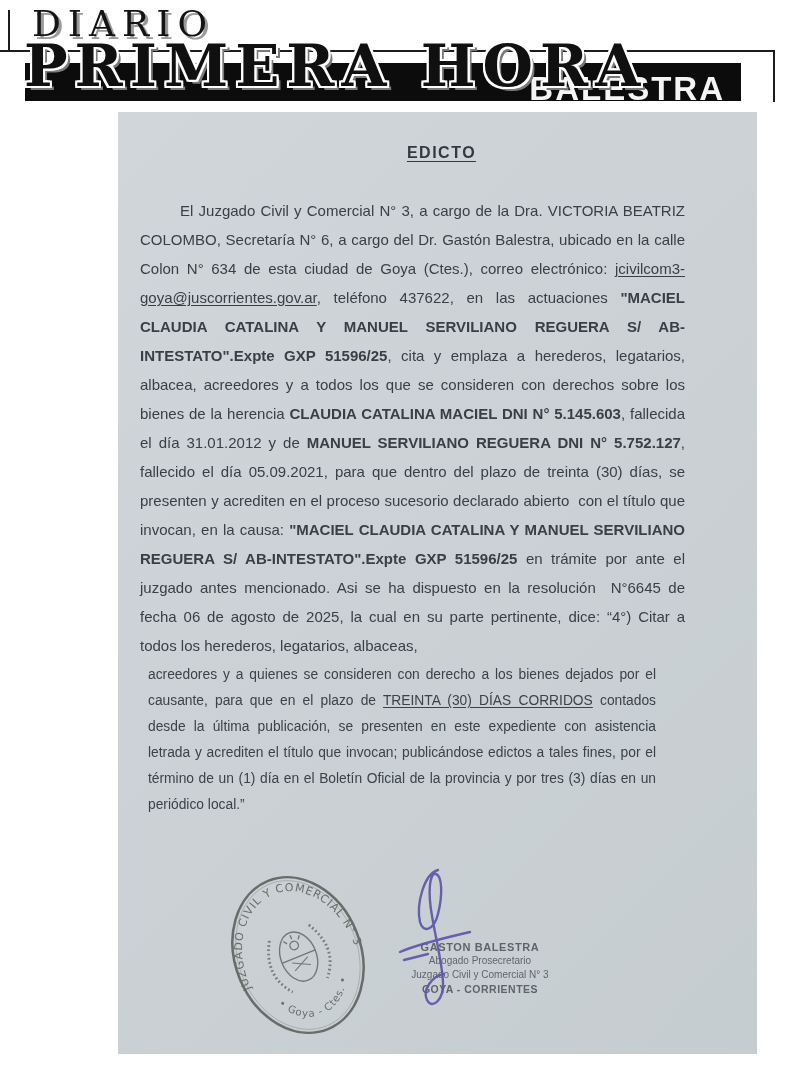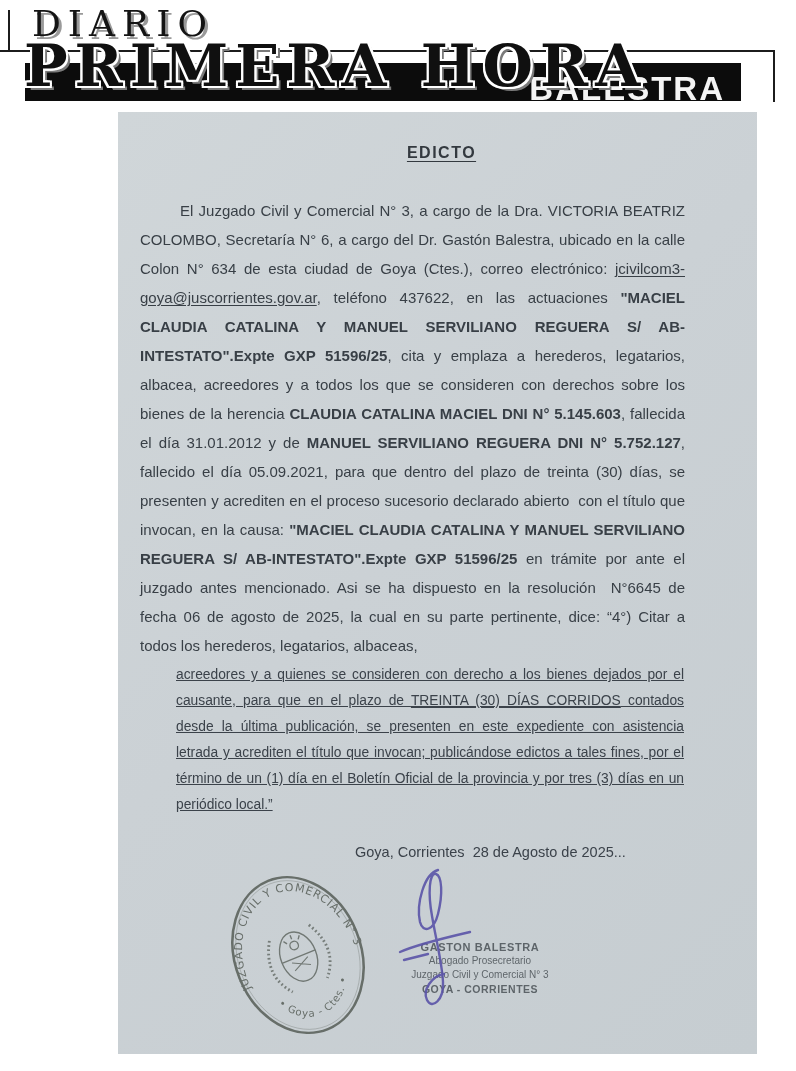--- a/index.html
+++ b/index.html
@@ -41,23 +41,22 @@
   }
   .edict-title{
     text-align:center;font-weight:bold;font-size:16px;letter-spacing:1.5px;
     text-decoration:underline;text-underline-offset:3px;margin:6px 0 34px 0;color:#33393f;
   }
   .edict-body{
     width:545px;font-size:15px;line-height:29px;text-align:justify;text-indent:40px;
     color:#383f46;
   }
   .edict-quote{
-    width:508px;margin:2px 0 0 36px;font-size:13.8px;line-height:26px;text-align:justify;
+    width:508px;margin:2px 0 0 8px;font-size:13.8px;line-height:26px;text-align:justify;
     color:#3b424a;
-    text-decoration:underline;
   }
   .seg-b{font-weight:bold;}
   .seg-u{text-decoration:underline;text-underline-offset:2px;}
   .dateline{margin:26px 0 0 215px;font-size:14.5px;color:#3b424a;}
   
   .seal-wrap{position:absolute;left:112px;top:758px;width:136px;height:170px;
     transform:rotate(-22deg);z-index:1;opacity:.88;}
   .sign-wrap{position:absolute;left:278px;top:752px;width:92px;height:152px;z-index:3;opacity:.9;}
   .stamp-block{
     position:absolute;left:252px;top:828px;width:220px;text-align:center;z-index:2;
@@ -82,21 +81,20 @@
   <div class="primera">PRIMERA HORA</div>
 </div>
 
 <div class="paper">
   <div class="edict-title">EDICTO</div>
 
   <div class="edict-body"><span>El Juzgado Civil y Comercial N° 3, a cargo de la Dra. VICTORIA BEATRIZ COLOMBO, Secretaría N° 6, a cargo del Dr. Gastón Balestra, ubicado en la calle Colon N° 634 de esta ciudad de Goya (Ctes.), correo electrónico: </span><span class="seg-u">jcivilcom3-goya@juscorrientes.gov.ar</span><span>, teléfono 437622, en las actuaciones </span><span class="seg-b">"MACIEL CLAUDIA CATALINA Y MANUEL SERVILIANO REGUERA S/ AB-INTESTATO".Expte GXP 51596/25</span><span>, cita y emplaza a herederos, legatarios, albacea, acreedores y a todos los que se consideren con derechos sobre los bienes de la herencia </span><span class="seg-b">CLAUDIA CATALINA MACIEL DNI N° 5.145.603</span><span>, fallecida el día 31.01.2012 y de </span><span class="seg-b">MANUEL SERVILIANO REGUERA DNI N° 5.752.127</span><span>, fallecido el día 05.09.2021, para que dentro del plazo de treinta (30) días, se presenten y acrediten en el proceso sucesorio declarado abierto&nbsp; con el título que invocan, en la causa: </span><span class="seg-b">"MACIEL CLAUDIA CATALINA Y MANUEL SERVILIANO REGUERA S/ AB-INTESTATO".Expte GXP 51596/25</span><span> en trámite por ante el juzgado antes mencionado. Asi se ha dispuesto en la resolución&nbsp; N°6645 de fecha 06 de agosto de 2025, la cual en su parte pertinente, dice: “4°) Citar a todos los herederos, legatarios, albaceas,</span></div>
 
   <div class="edict-quote"><span>acreedores y a quienes se consideren con derecho a los bienes dejados por el causante, para que en el plazo de </span><span class="seg-u">TREINTA (30) DÍAS CORRIDOS</span><span> contados desde la última publicación, se presenten en este expediente con asistencia letrada y acrediten el título que invocan; publicándose edictos a tales fines, por el término de un (1) día en el Boletín Oficial de la provincia y por tres (3) días en un periódico local.”</span></div>
 
-  <div class="dateline">Goya, Corrientes&nbsp; 28 de Agosto de 2025...</div>
 
   <div class="seal-wrap">
     <svg viewBox="0 0 160 200" width="136" height="170">
       <defs>
         <path id="sealTop" d="M 16,130 A 66,86 0 1 1 144,130" fill="none"></path>
         <path id="sealBot" d="M 34,140 A 52,66 0 0 0 126,140" fill="none"></path>
       </defs>
       <g fill="none" stroke="#5a615b">
         <ellipse cx="80" cy="100" rx="74" ry="94" stroke-width="3"></ellipse>
         <ellipse cx="80" cy="100" rx="70" ry="90" stroke-width="0.8" opacity="0.45"></ellipse>

